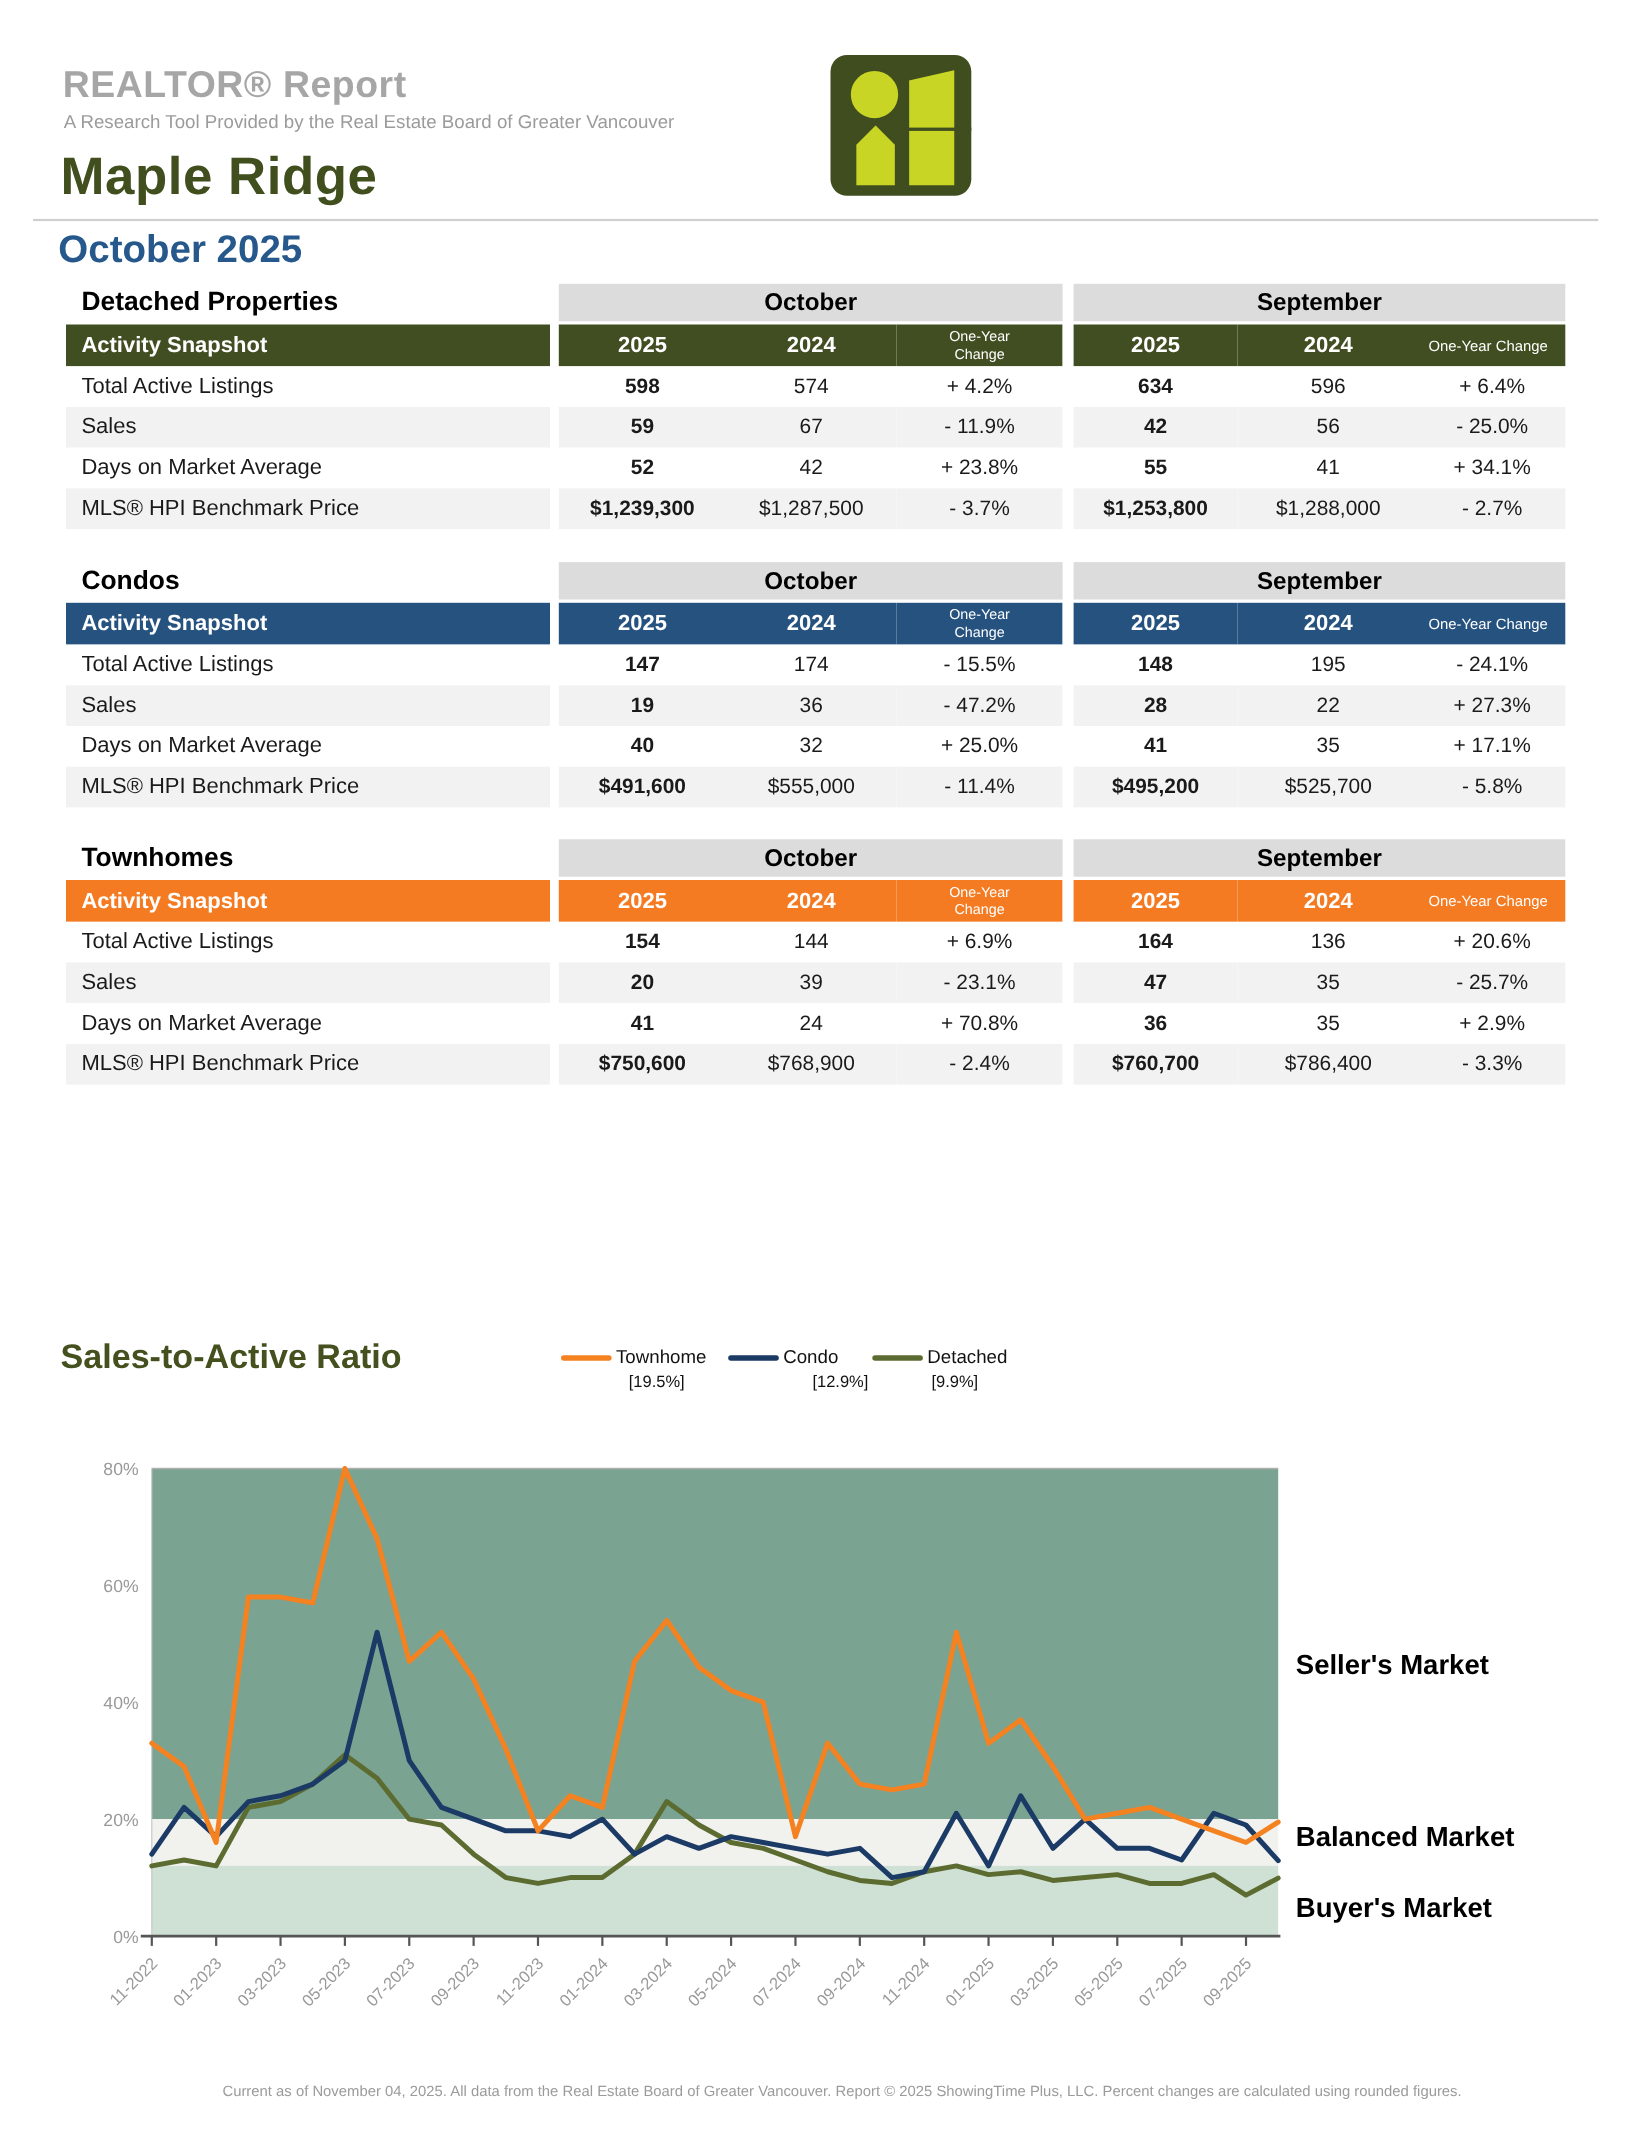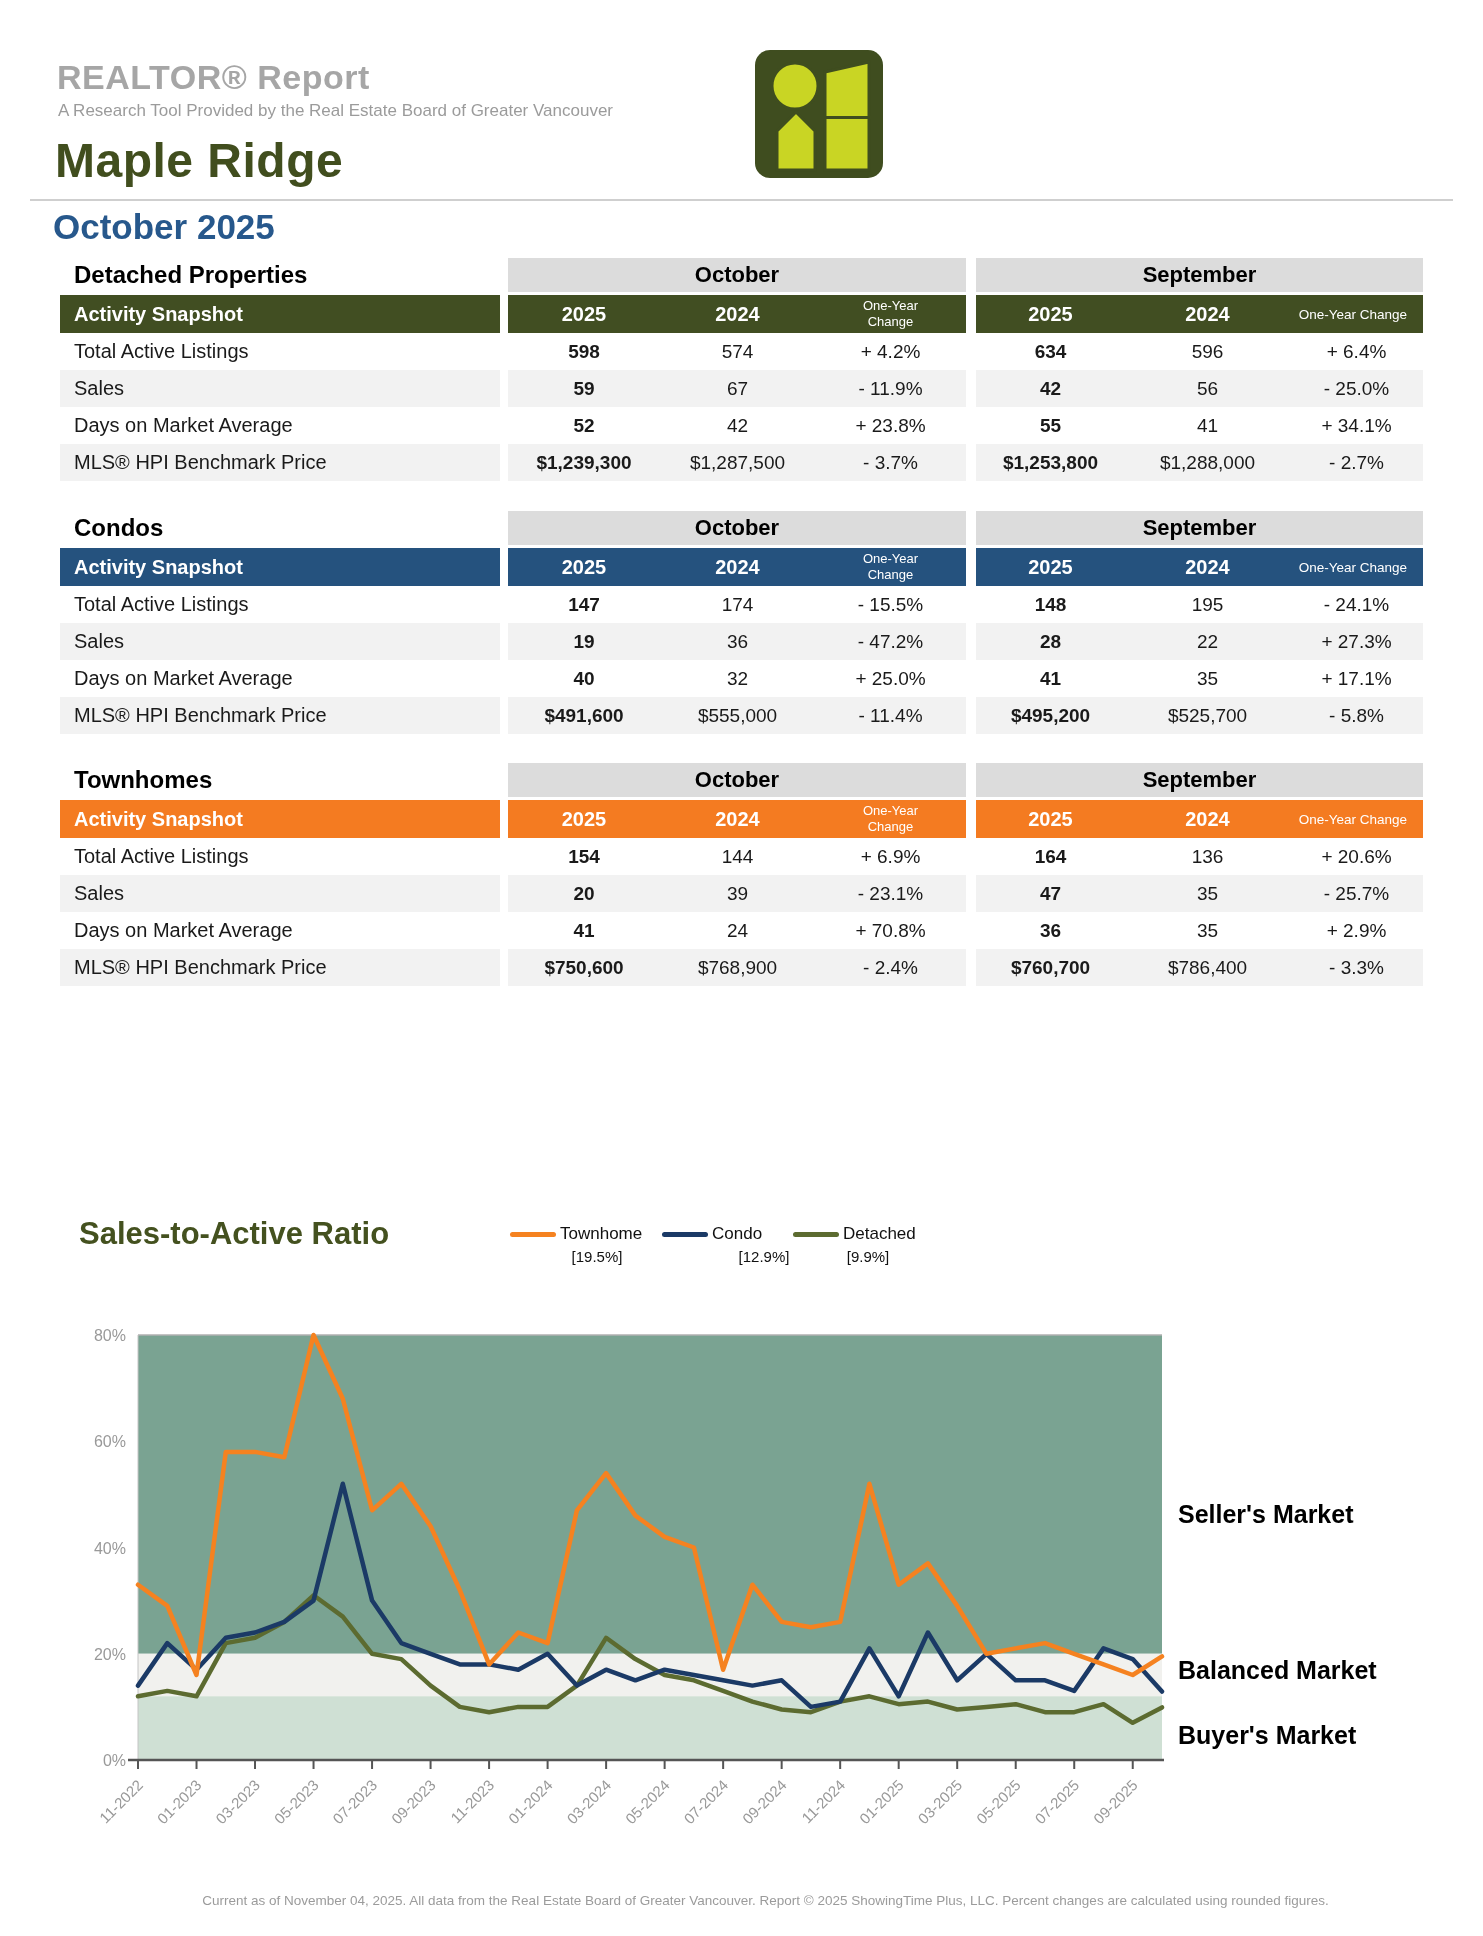--- a/index.html
+++ b/index.html
@@ -29,21 +29,21 @@
   .band.oct{grid-column:3/6;}
   .band.sep{grid-column:7/10;}
   .srow .c{background:var(--ac);color:#fff;font-weight:bold;font-size:20px;}
   .srow .gut{background:#fff;}
   .srow .chg2{flex-direction:column;font-weight:normal;font-size:13px;line-height:1.2;}
   .srow .chg1{font-weight:normal;font-size:13.5px;justify-content:flex-end;padding-right:16px;white-space:nowrap;overflow:hidden;}
   .drow .c{background:var(--rowbg);}
   .drow .gut{background:#fff;}
 
   
-  .chart-title{position:absolute;left:55px;top:1216px;font-size:31px;font-weight:bold;color:#44511f;margin-left:24px;}
+  .chart-title{position:absolute;left:55px;top:1216px;font-size:31px;font-weight:bold;color:#44511f;}
   .legend-item{position:absolute;top:1224px;display:flex;align-items:center;gap:4px;}
   .lg-swatch{width:46px;height:5px;border-radius:3px;}
   .lg-label{font-size:17px;color:#111;}
   .lg-val{position:absolute;top:1248px;transform:translateX(-50%);font-size:15px;color:#111;}
   .mkt{position:absolute;left:1178px;font-size:25px;font-weight:bold;color:#000;white-space:nowrap;}
   .footer{position:absolute;left:0;top:1893px;width:100%;text-align:center;font-size:13.5px;color:#9b9b9b;padding-left:24px;}
 </style>
 </head>
 <body>
 

